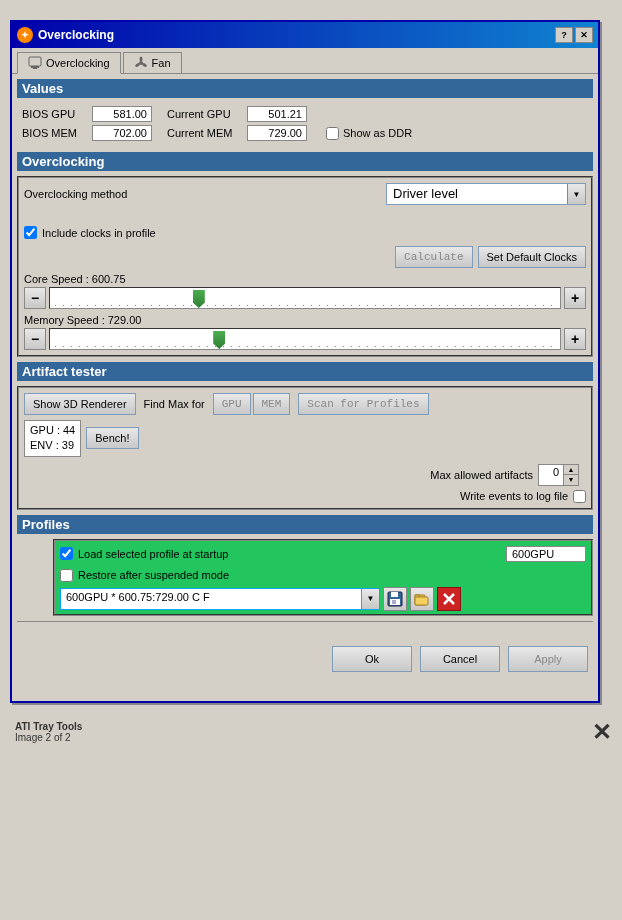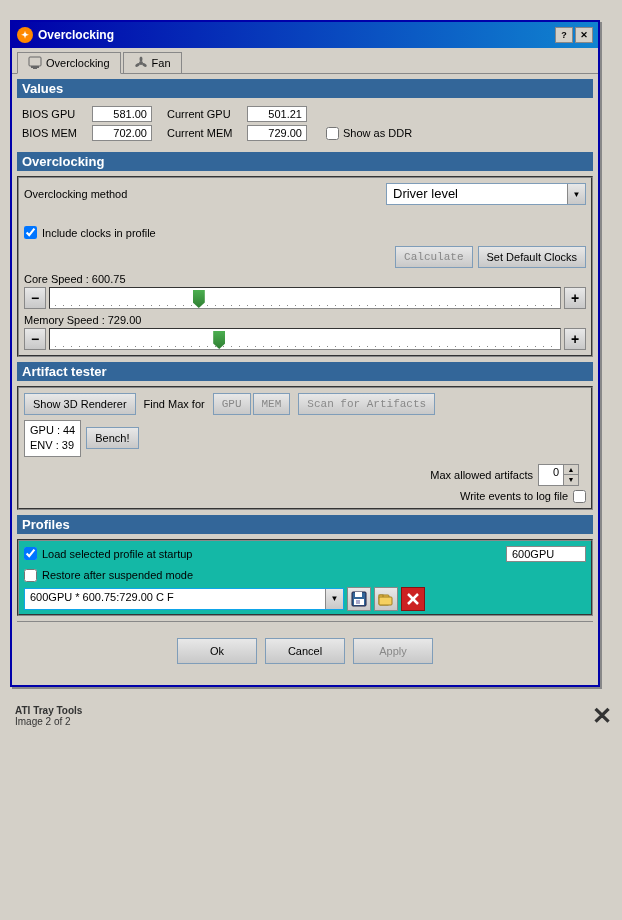--- a/index.html
+++ b/index.html
@@ -285,23 +285,24 @@
       height: 10px;
       display: flex;
       align-items: center;
       justify-content: center;
       font-size: 7px;
       cursor: pointer;
       border-bottom: 1px solid #888;
     }
     .spin-arrow:last-child { border-bottom: none; }
     .profiles-section {
-      background: #14b8a6;
+      background: #22c55e;
       border: 2px groove #888;
       margin-bottom: 5px;
+      margin-left: 36px;
     }
     .profile-row {
       display: flex;
       align-items: center;
       padding: 5px 5px 2px 5px;
       gap: 5px;
     }
     .profile-name-box {
       border: 1px solid #888;
       background: white;
@@ -331,23 +332,23 @@
       border: 1px solid #888;
       background: linear-gradient(to bottom, #e8e8e8, #c8c8c8);
       cursor: pointer;
       display: flex;
       align-items: center;
       justify-content: center;
       font-size: 14px;
     }
     .bottom-buttons {
       display: flex;
-      justify-content: center;
+      justify-content: flex-end;
       gap: 8px;
-      padding: 16px 5px;
+      padding: 24px 5px;
       border-top: 1px solid #888;
     }
     .bottom-btn {
       min-width: 80px;
       height: 26px;
       border: 1px solid #7f9db9;
       background: linear-gradient(to bottom, #e8e8e8, #c8c8c8);
       cursor: pointer;
       font-size: 11px;
     }
@@ -498,21 +499,21 @@
     <div>
       <div class="section-header">Artifact tester</div>
       <div class="artifact-section">
         <div class="artifact-row1">
           <button class="btn">Show 3D Renderer</button>
           <span class="find-max-label">Find Max for</span>
           <div class="gpu-mem-btns">
             <button class="btn disabled" disabled="">GPU</button>
             <button class="btn disabled" disabled="">MEM</button>
           </div>
-          <button class="btn disabled" disabled="">Scan for Artifacts</button>
+          <button class="btn disabled" disabled="">Scan for Profiles</button>
         </div>
 
         <div class="artifact-row2">
           <div class="gpu-env-box">
             <div>GPU : 44</div>
             <div>ENV : 39</div>
           </div>
           <button class="btn">Bench!</button>
           <div class="spacer"></div>
         </div>

